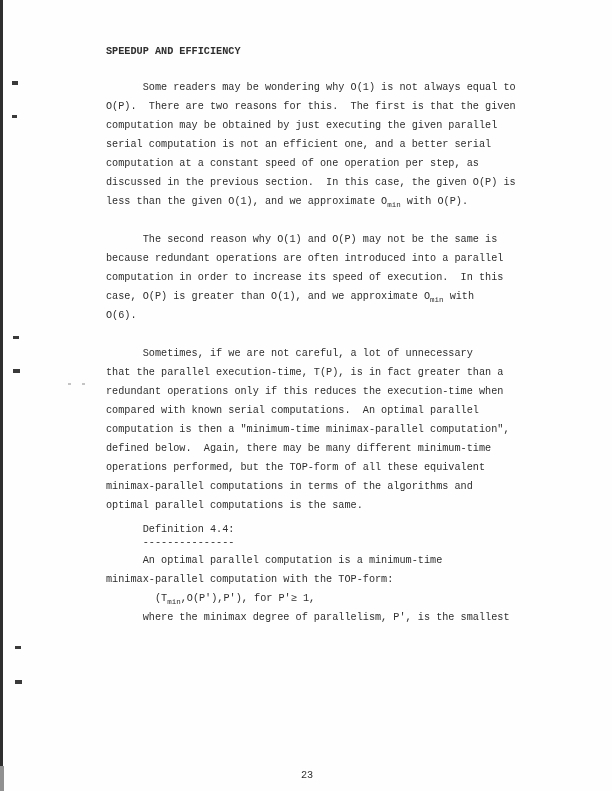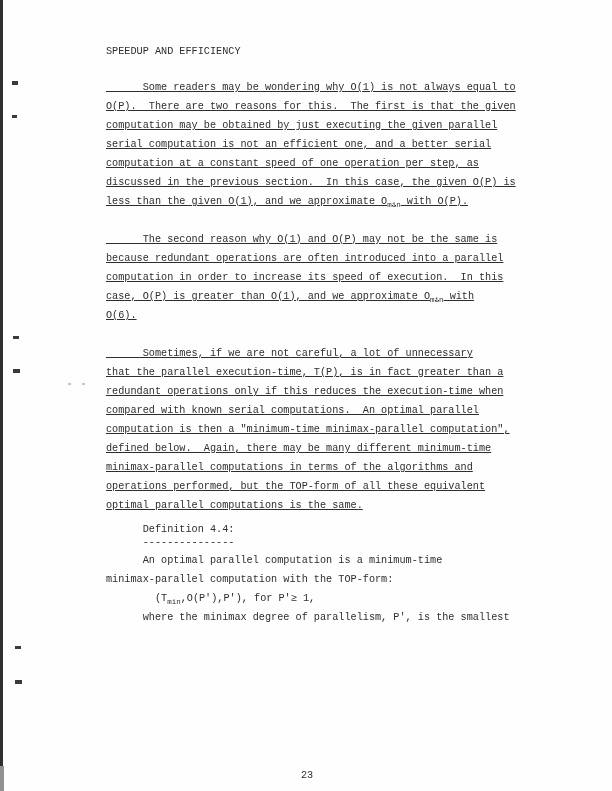--- a/index.html
+++ b/index.html
@@ -17,22 +17,22 @@
   }
   .edge-foot {
     position: absolute; left: 0; top: 766px;
     width: 4px; height: 25px; background: #919191;
   }
   .content {
     position: absolute; left: 106px; top: 42px; width: 470px;
     font-size: 10.2px; line-height: 19px;
   }
   .line { white-space: pre; height: 19px; }
-  .heading { margin: 0 0 17px 0; font-weight: 400; }
-  .para { margin: 0 0 19px 0; text-decoration: underline; }
+  .heading { margin: 0 0 17px 0; font-weight: 700; }
+  .para { margin: 0 0 19px 0; }
   .def { margin-top: -14px; }
   .def-underline { height: 12px; line-height: 8px; overflow: hidden; }
   sub { font-size: 7.5px; line-height: 0; vertical-align: -3px; }
   .pageno {
     position: absolute; left: 301px; top: 722px;
     font-size: 10.2px; line-height: 19px; margin-top: 44px;
   }
   .mark { position: absolute; background: #3a3a3a; }
   .speck { position: absolute; background: #c4c4c4; }
 </style>
@@ -70,22 +70,22 @@
       <div class="line">case, O(P) is greater than O(1), and we approximate O<sub>min</sub> with</div>
       <div class="line">O(6).</div>
     </div>
   <div class="para">
       <div class="line">      Sometimes, if we are not careful, a lot of unnecessary</div>
       <div class="line">that the parallel execution-time, T(P), is in fact greater than a</div>
       <div class="line">redundant operations only if this reduces the execution-time when</div>
       <div class="line">compared with known serial computations.  An optimal parallel</div>
       <div class="line">computation is then a "minimum-time minimax-parallel computation",</div>
       <div class="line">defined below.  Again, there may be many different minimum-time</div>
+      <div class="line">operations performed, but the TOP-form of all these equivalent</div>
       <div class="line">minimax-parallel computations in terms of the algorithms and</div>
-      <div class="line">operations performed, but the TOP-form of all these equivalent</div>
       <div class="line">optimal parallel computations is the same.</div>
     </div>
 
   <div class="def">
     <div class="line">      Definition 4.4:</div>
     <div class="line def-underline">      ---------------</div>
     <div>
         <div class="line">      An optimal parallel computation is a minimum-time</div>
         <div class="line">minimax-parallel computation with the TOP-form:</div>
         <div class="line">        (T<sub>min</sub>,O(P'),P'), for P'≥ 1,</div>

